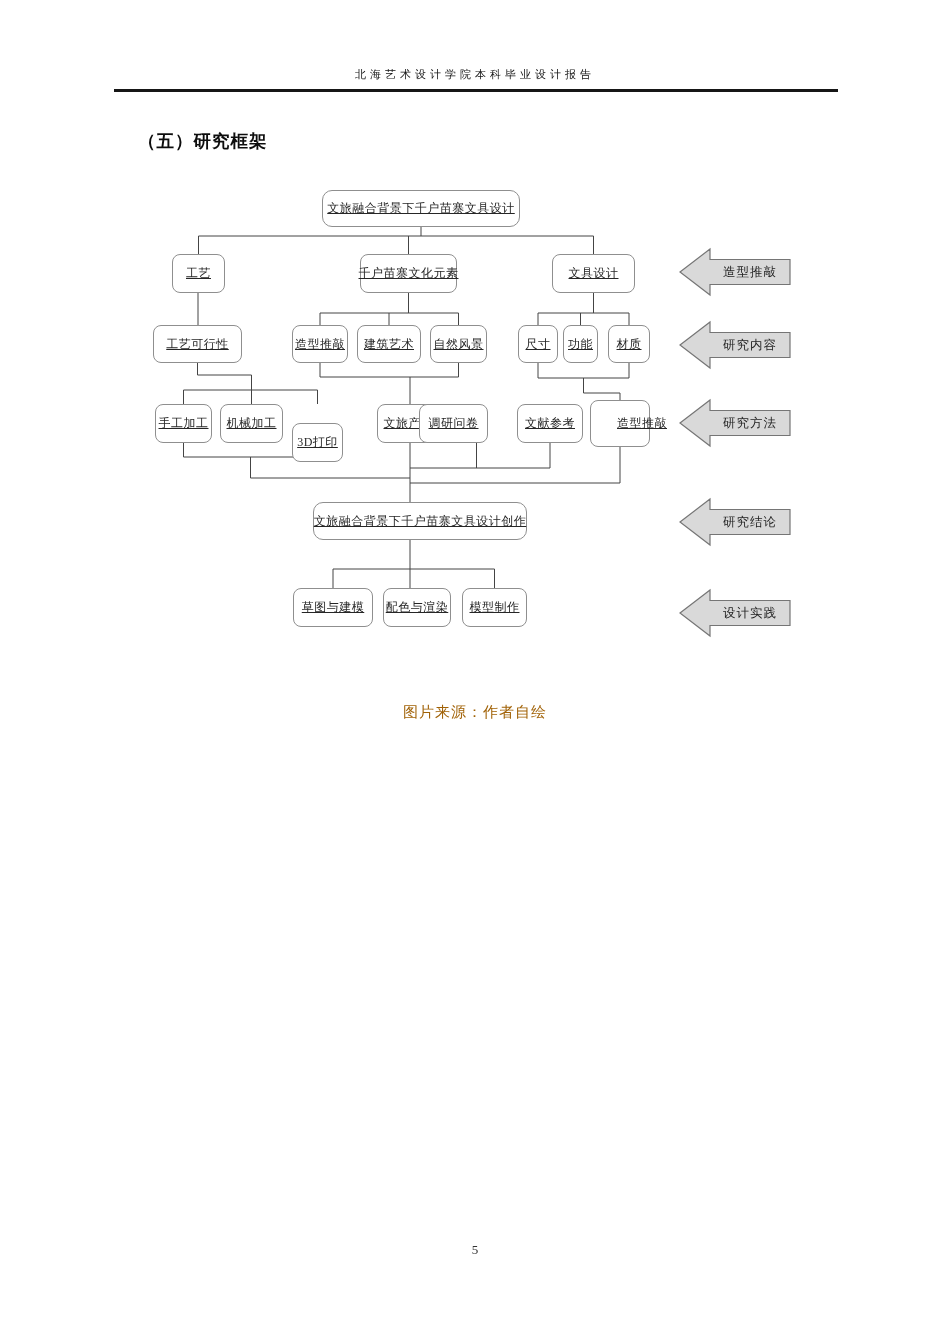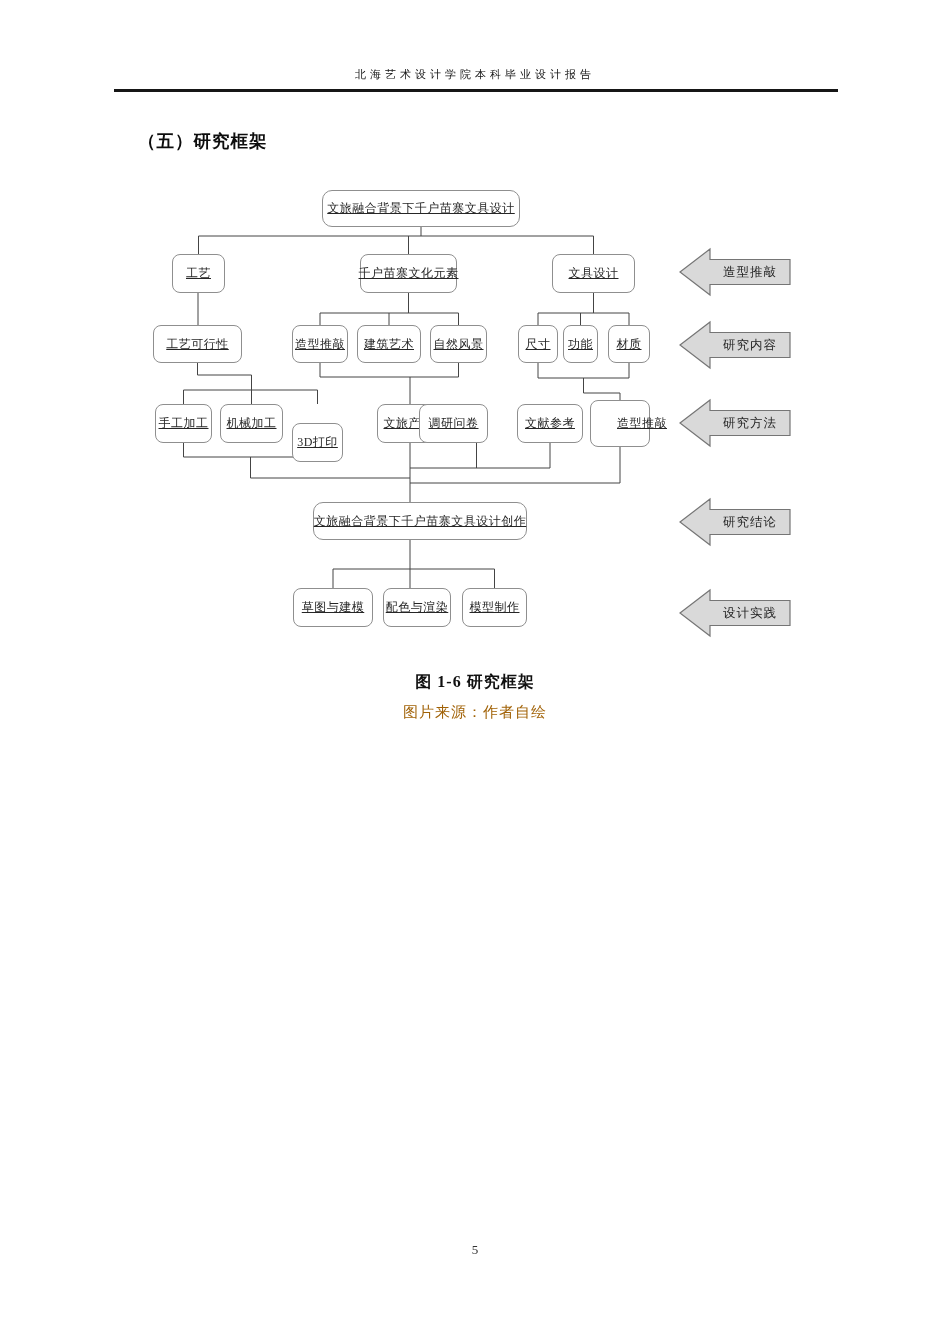--- a/index.html
+++ b/index.html
@@ -116,18 +116,17 @@
     <div class="node" style="left:383px;top:588px;width:68px;height:39px;">配色与渲染</div>
     <div class="node" style="left:462px;top:588px;width:65px;height:39px;">模型制作</div>
 
     <div class="arrow-label" style="top:262px;">造型推敲</div>
     <div class="arrow-label" style="top:335px;">研究内容</div>
     <div class="arrow-label" style="top:413px;">研究方法</div>
     <div class="arrow-label" style="top:512px;">研究结论</div>
     <div class="arrow-label" style="top:603px;">设计实践</div>
   </div>
 
-  <div class="fig-caption cap-title">图 1-6 研究框架</div>
   <div class="fig-caption cap-src">图片来源：作者自绘</div>
 
   <div class="page-num">5</div>
 
 </div>
 
 </body></html>

